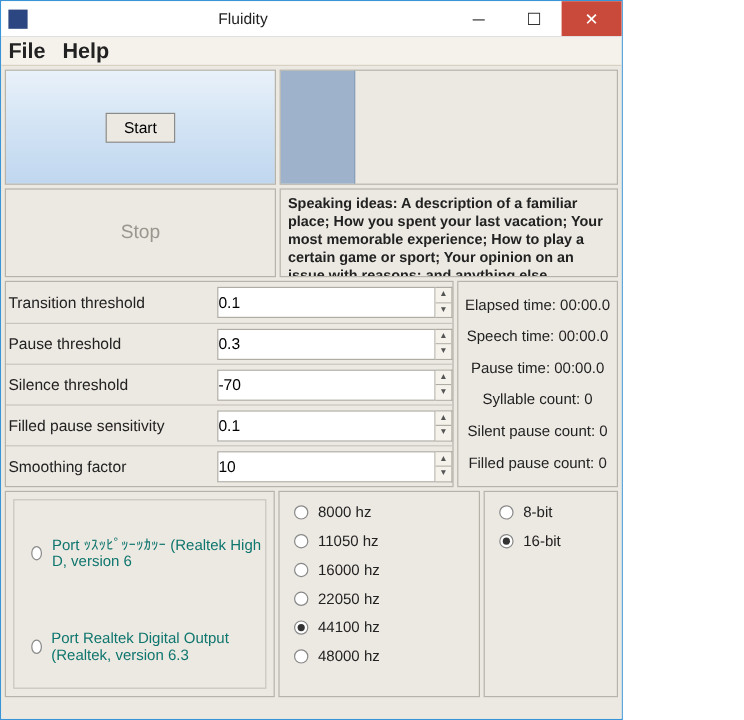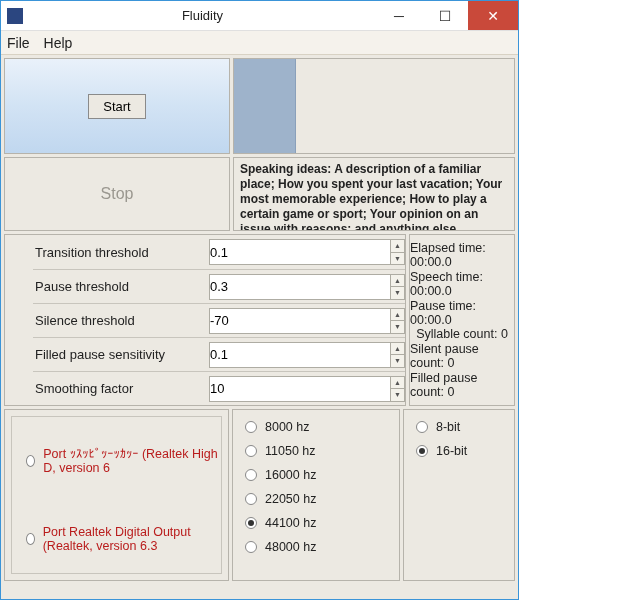--- a/index.html
+++ b/index.html
@@ -7,51 +7,51 @@
 
 .window { width: 519px; height: 600px; border: 1px solid #3a94d8; display: flex; flex-direction: column; background: #efefef; }
 
 .titlebar { height: 30px; background: #fff; display: flex; align-items: center; border-bottom: 1px solid #e0e0e0; }
 .titlebar .icon { width: 16px; height: 16px; margin: 0 6px; background: #2b4680; display: inline-block; }
 .titlebar .title { flex: 1; text-align: center; font-size: 13px; color: #222; }
 .winbtns { display: flex; height: 100%; }
 .winbtn { width: 46px; display: flex; align-items: center; justify-content: center; color: #333; font-size: 14px; }
 .winbtn.close { background: #c9493a; color: #fff; width: 50px; }
 
-.menubar { height: 24px; background: #f5f2ec; display: flex; align-items: center; padding: 0 6px; gap: 14px; border-bottom: 1px solid #d8d2c4; font-size: 14px; }
+.menubar { height: 24px; background: #f5f2ec; display: flex; align-items: center; padding: 0 6px; gap: 14px; border-bottom: 1px solid #d8d2c4; font-size: 18px; font-weight: bold; }
 .menuitem { color: #222; }
 
 .content { flex: 1; display: flex; flex-direction: column; padding: 3px; gap: 3px; background: #ece9e2; }
 
 .row { display: flex; gap: 3px; }
 .panel { border: 1px solid #b6b3ab; background: #ece9e2; }
 
 .top-left { flex: 1; height: 96px; display: flex; align-items: center; justify-content: center; background: linear-gradient(to bottom, #e9f1fa, #d2e3f4 50%, #c0d7ef); }
 .startbtn { border: 1px solid #8a8a8a; background: #ece9e2; padding: 4px 14px; font-size: 13px; }
 
 .top-right { width: 282px; height: 96px; position: relative; background: #ece9e2; }
 .progfill { position: absolute; left: 0; top: 0; bottom: 0; width: 22%; background: #9eb3cb; border-right: 1px solid #8aa0ba; }
 
 .mid-left { flex: 1; height: 74px; display: flex; align-items: center; justify-content: center; color: #9a978f; font-size: 16px; }
 .mid-right { width: 282px; height: 74px; padding: 4px 6px; font-size: 12px; line-height: 1.25; color: #222; font-weight: bold; overflow: hidden; }
 
 .params-left { flex: 1; display: flex; flex-direction: column; }
-.paramrow { display: flex; align-items: center; height: 34px; border-top: 1px solid #c8c5bd; margin-left: 28px; }
+.paramrow { display: flex; align-items: center; height: 34px; border-top: 1px solid #c8c5bd; }
 .paramrow:first-child { border-top: none; }
 .paramlabel { width: 176px; padding-left: 2px; font-size: 13px; color: #222; }
 .paraminput { flex: 1; height: 26px; border: 1px solid #aeaca3; background: #fff; padding-right: 4px; font-size: 13px; }
 .paramspin { width: 14px; height: 26px; display: flex; flex-direction: column; border: 1px solid #aeaca3; border-left: none; }
 .spinbtn { flex: 1; display: flex; align-items: center; justify-content: center; font-size: 7px; background: #f4f2eb; color: #555; }
 .spinbtn:first-child { border-bottom: 1px solid #aeaca3; }
 
 .stats-right { width: 282px; display: flex; flex-direction: column; justify-content: space-around; align-items: center; padding: 6px 0; font-size: 12.5px; color: #222; }
 
 .bottom-left { flex: 1; height: 172px; position: relative; }
 .portbox { position: absolute; left: 6px; top: 6px; right: 6px; bottom: 6px; border: 1px solid #c8c5bd; }
-.portopt { display: flex; align-items: center; gap: 8px; padding-left: 14px; font-size: 12.5px; color: #b91c1c; position: absolute; left: 0; right: 0; }
+.portopt { display: flex; align-items: center; gap: 8px; padding-left: 14px; font-size: 12.5px; color: #0f766e; position: absolute; left: 0; right: 0; }
 .portopt.p1 { top: 30px; }
 .portopt.p2 { top: 108px; }
 
 .bottom-mid { width: 168px; height: 172px; padding: 10px 12px; display: flex; flex-direction: column; gap: 10px; font-size: 12.5px; }
 .bottom-right { width: 112px; height: 172px; padding: 10px 12px; display: flex; flex-direction: column; gap: 10px; font-size: 12.5px; }
 
 .radio { width: 12px; height: 12px; border: 1px solid #888; border-radius: 50%; display: inline-flex; align-items: center; justify-content: center; background: #fff; }
 .radio.sel::after { content: ""; width: 6px; height: 6px; background: #333; border-radius: 50%; }
 .opt { display: flex; align-items: center; gap: 8px; color: #222; }
 </style>

